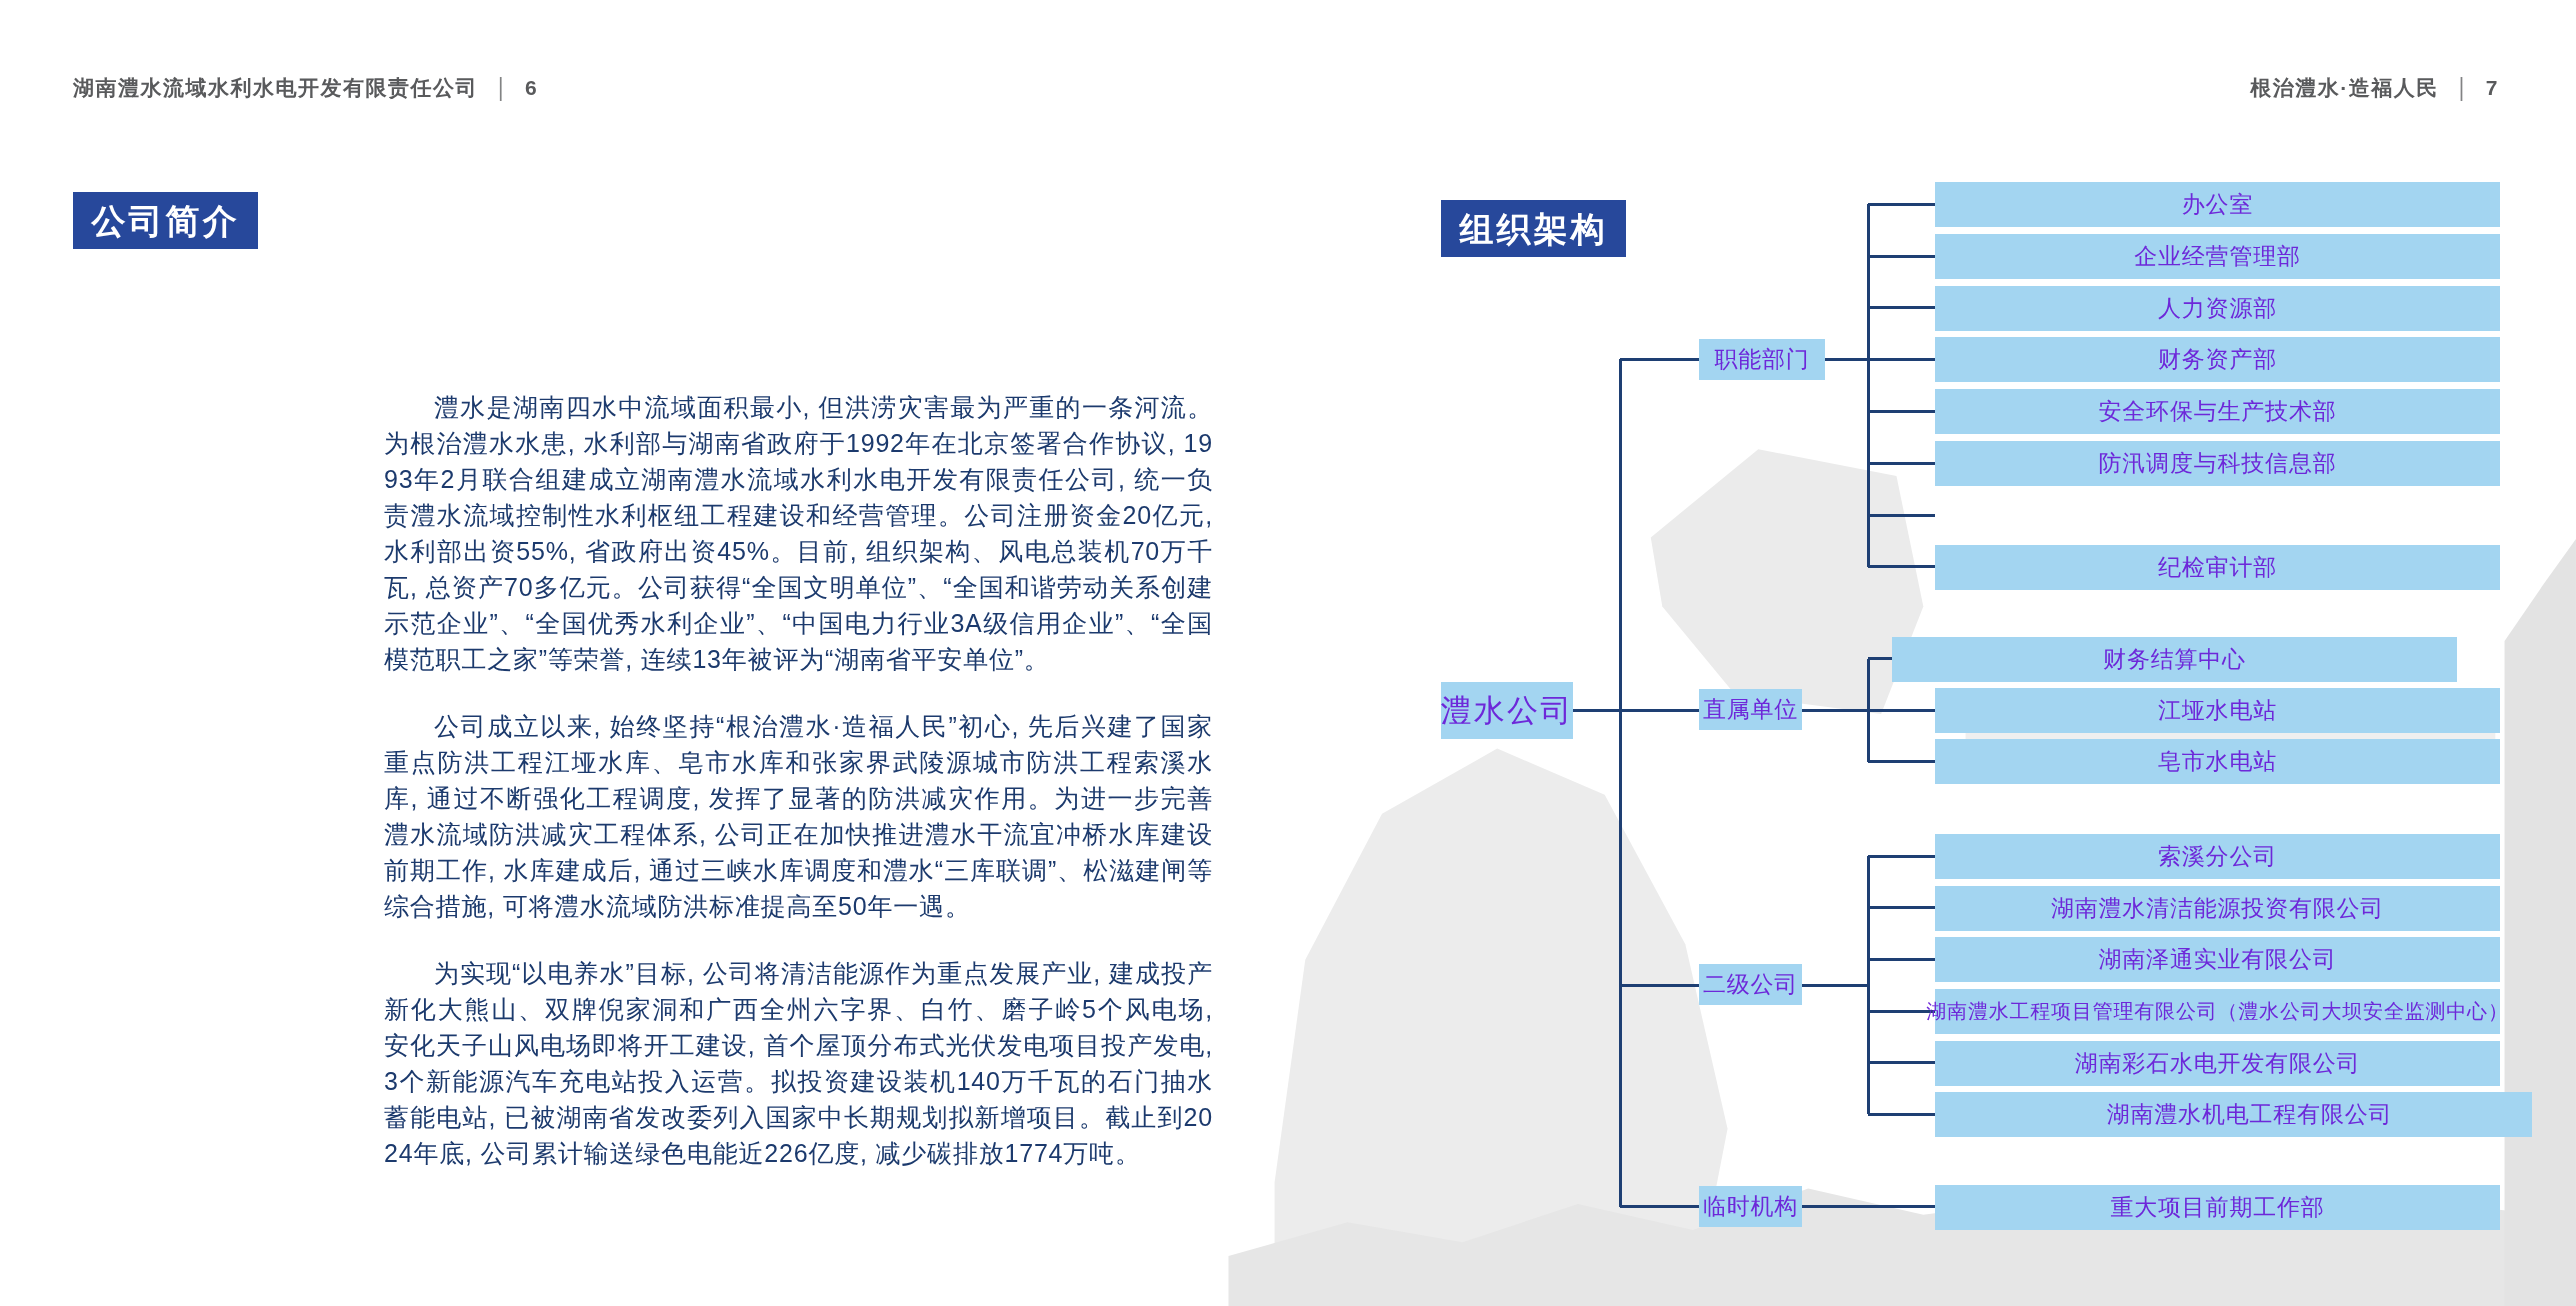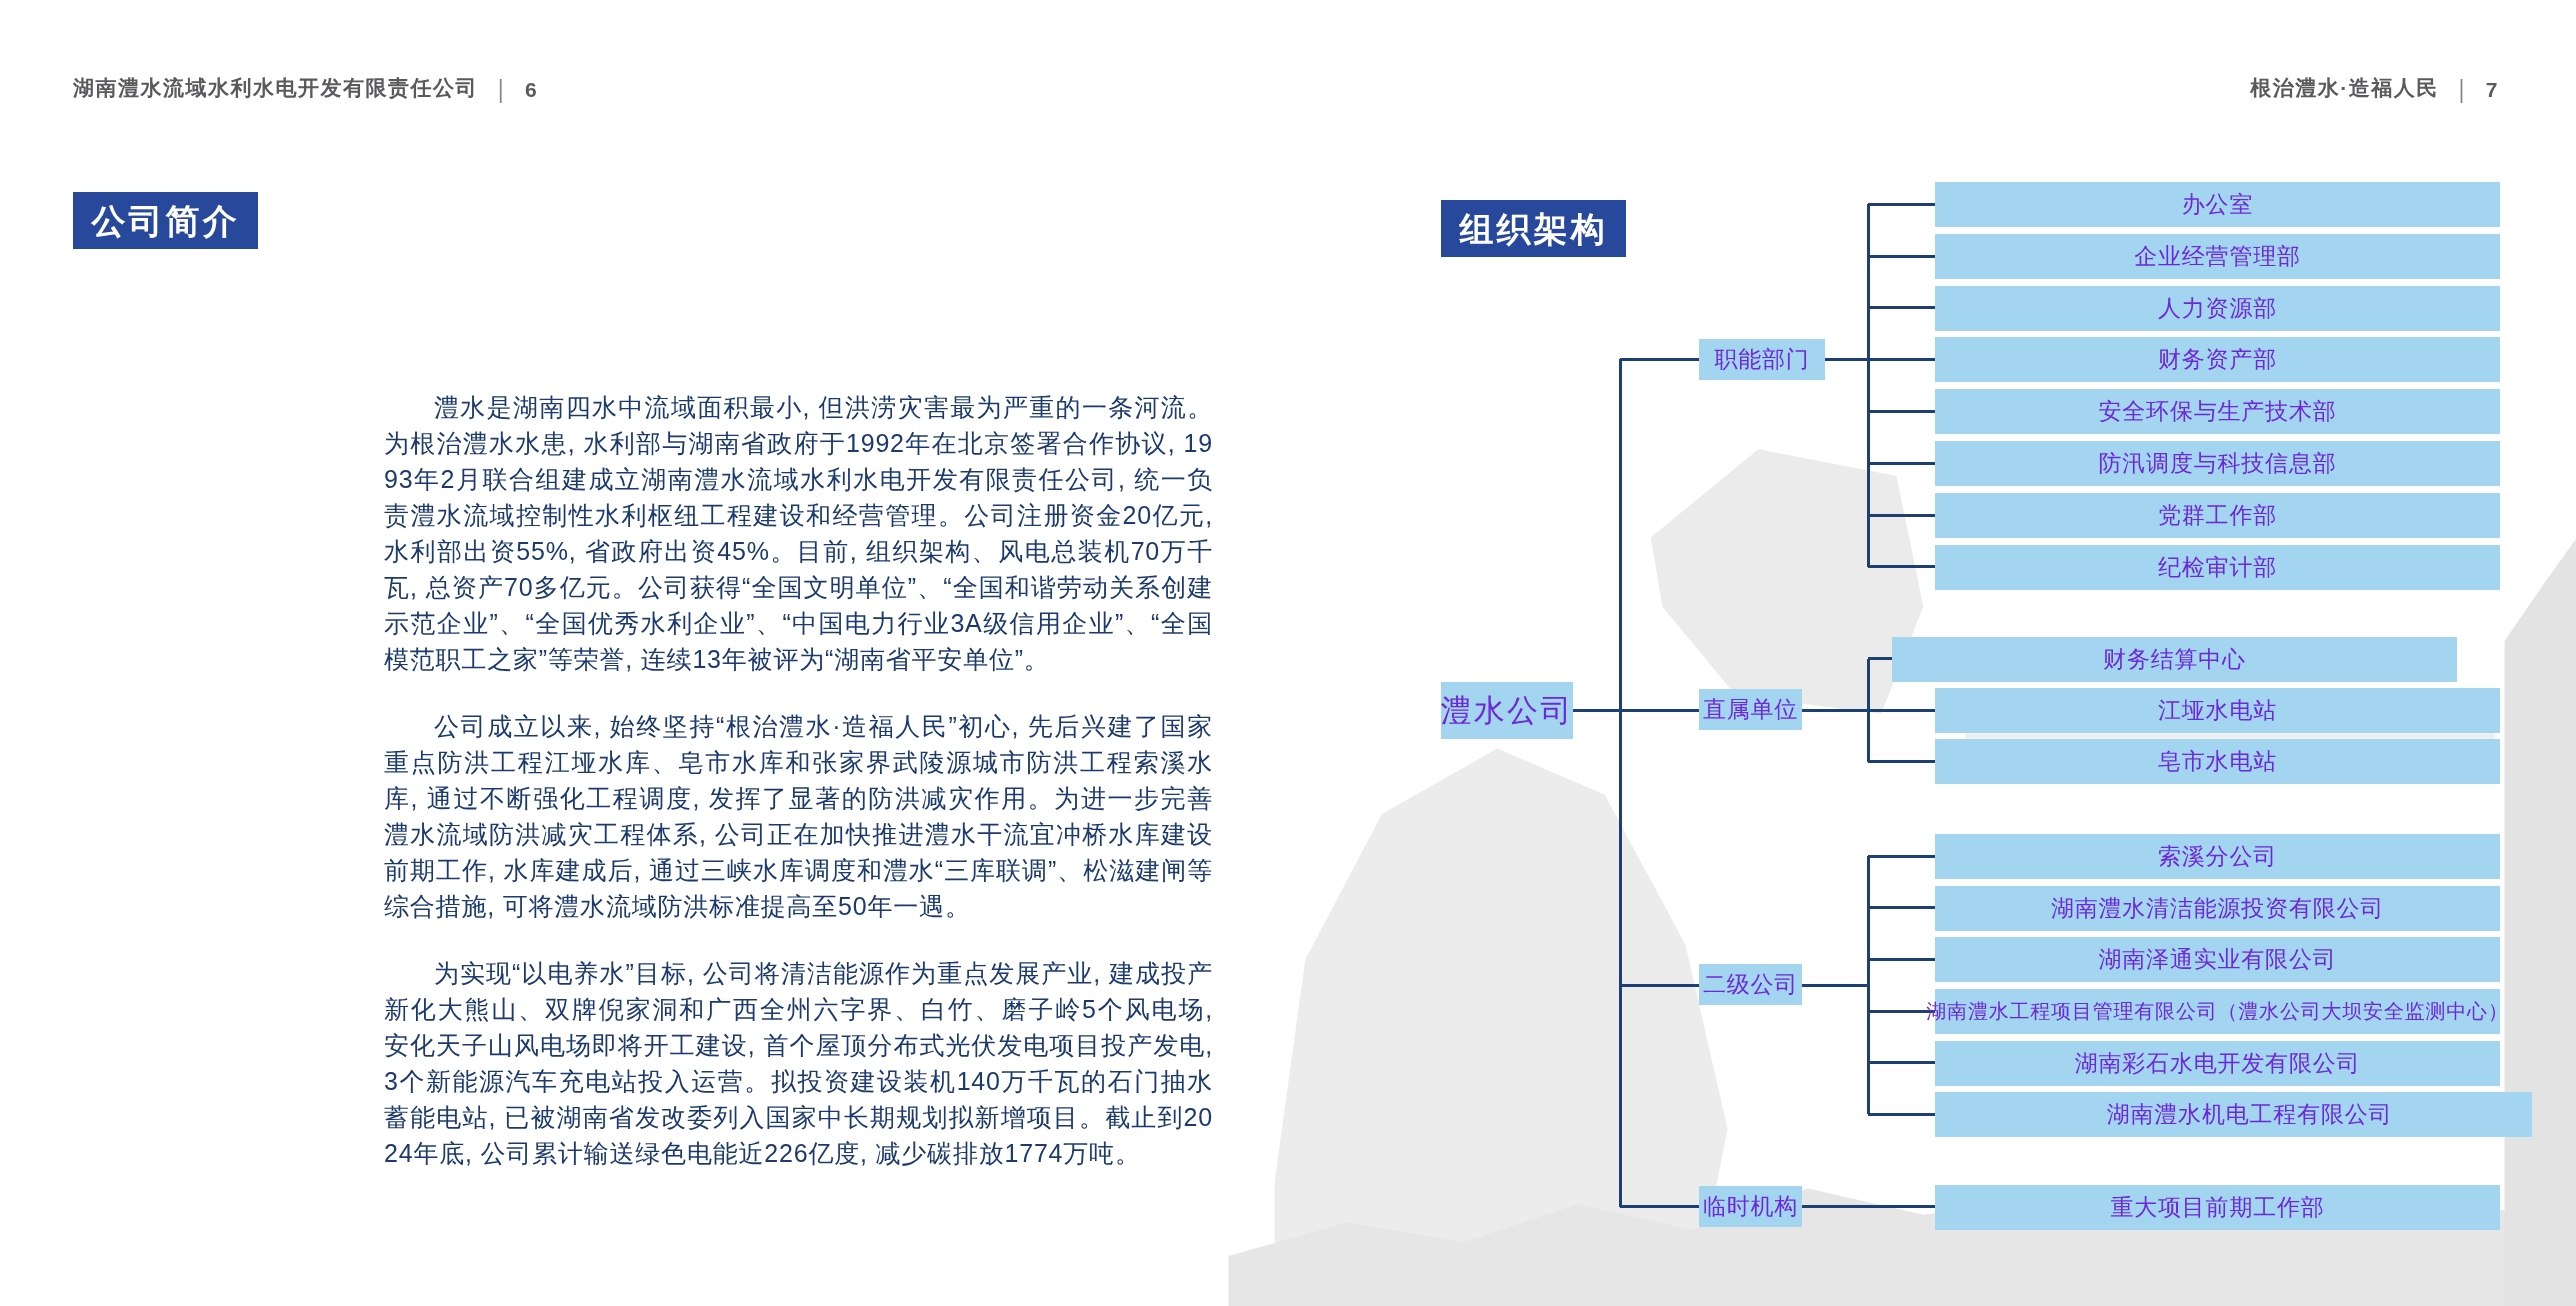--- a/index.html
+++ b/index.html
@@ -14,21 +14,21 @@
     position:relative;
     width:2576px;height:1306px;
     background:#ffffff;
     overflow:hidden;
     font-family:"Liberation Sans","DejaVu Sans",sans-serif;
   }
   .texture{position:absolute;left:0;top:0;width:2576px;height:1306px;z-index:0;}
 
   .hdr{
     position:absolute;top:74px;z-index:2;
-    display:flex;align-items:flex-end;gap:20px;
+    display:flex;align-items:center;gap:20px;
     color:var(--header-gray);
     font-size:21px;font-weight:700;letter-spacing:1.5px;
     white-space:nowrap;
   }
   .hdr .sep{font-weight:400;opacity:.75;transform:scaleY(1.2);}
   .hdr-left{left:73px;}
   .hdr-right{right:77px;}
 
   .sec-title{
     position:absolute;z-index:2;
@@ -119,21 +119,20 @@
       <div class="node child" style="left: 1935px; top: 234px; width: 565px; height: 45px; font-size: 23px;">企业经营管理部</div>
       <div class="cline" style="left: 1868px; top: 306px; width: 67px; height: 3.1px;"></div>
       <div class="node child" style="left: 1935px; top: 286px; width: 565px; height: 45px; font-size: 23px;">人力资源部</div>
       <div class="cline" style="left: 1868px; top: 358px; width: 67px; height: 3.1px;"></div>
       <div class="node child" style="left: 1935px; top: 337px; width: 565px; height: 45px; font-size: 23px;">财务资产部</div>
       <div class="cline" style="left: 1868px; top: 410px; width: 67px; height: 3.1px;"></div>
       <div class="node child" style="left: 1935px; top: 389px; width: 565px; height: 45px; font-size: 23px;">安全环保与生产技术部</div>
       <div class="cline" style="left: 1868px; top: 462px; width: 67px; height: 3.1px;"></div>
       <div class="node child" style="left: 1935px; top: 441px; width: 565px; height: 45px; font-size: 23px;">防汛调度与科技信息部</div>
       <div class="cline" style="left: 1868px; top: 514px; width: 67px; height: 3.1px;"></div>
-      <div class="node child" style="left: 1935px; top: 493px; width: 565px; height: 45px; font-size: 23px;">党群工作部</div>
       <div class="cline" style="left: 1868px; top: 565px; width: 67px; height: 3.1px;"></div>
       <div class="node child" style="left: 1935px; top: 545px; width: 565px; height: 45px; font-size: 23px;">纪检审计部</div>
       <div class="node cat" style="left: 1699px; top: 689px; width: 103px; height: 41px;">直属单位</div>
       <div class="cline" style="left: 1802px; top: 709px; width: 66px; height: 3.1px;"></div>
       <div class="cline" style="left: 1867px; top: 659px; width: 3.1px; height: 103px;"></div>
       <div class="cline" style="left: 1868px; top: 657px; width: 67px; height: 3.1px;"></div>
       <div class="node child" style="left: 1892px; top: 637px; width: 565px; height: 45px; font-size: 23px;">财务结算中心</div>
       <div class="cline" style="left: 1868px; top: 709px; width: 67px; height: 3.1px;"></div>
       <div class="node child" style="left: 1935px; top: 688px; width: 565px; height: 45px; font-size: 23px;">江垭水电站</div>
       <div class="cline" style="left: 1868px; top: 760px; width: 67px; height: 3.1px;"></div>

